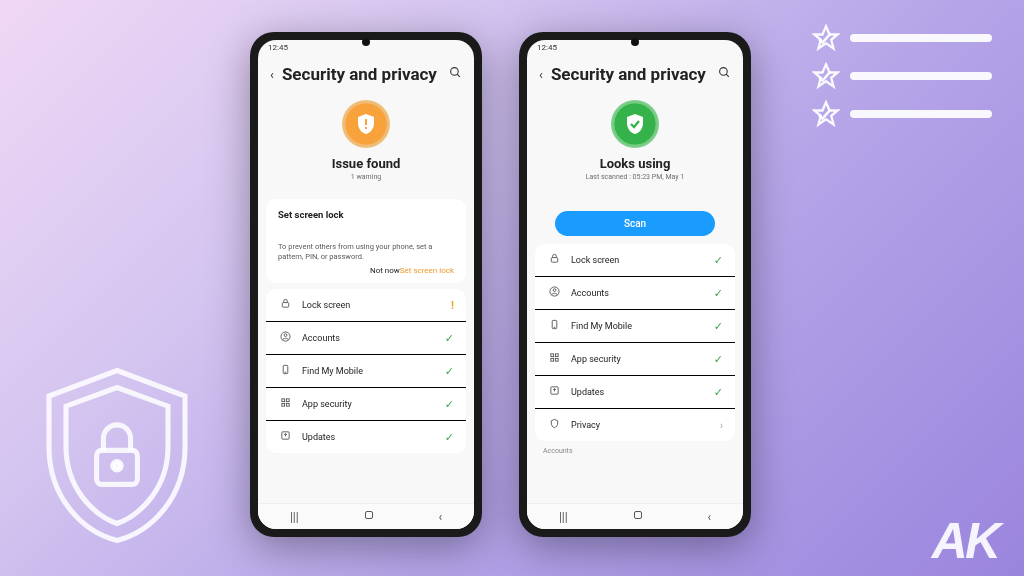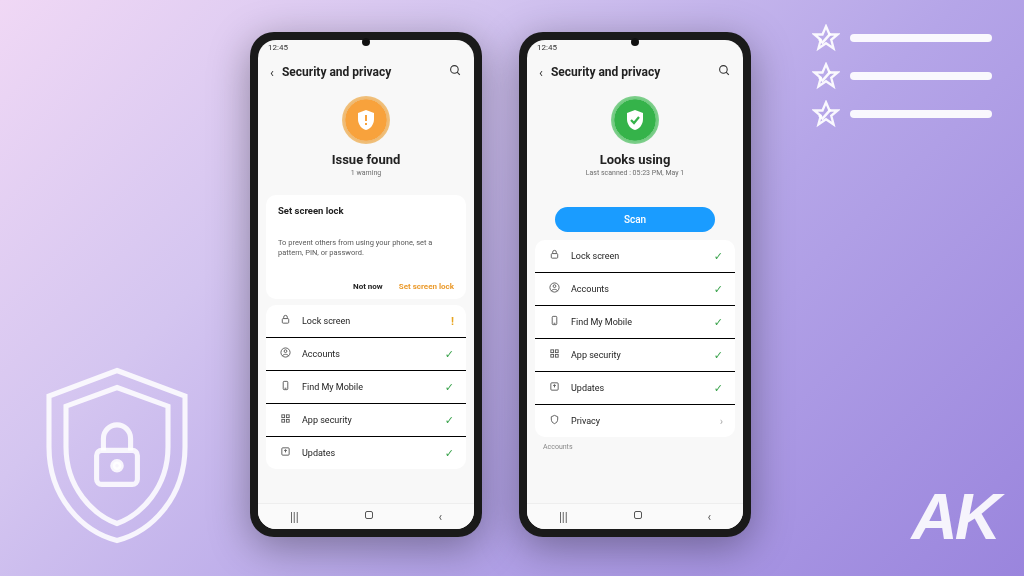--- a/index.html
+++ b/index.html
@@ -54,21 +54,21 @@
     color: #333;
   }
 
   .header {
     display: flex;
     align-items: center;
     padding: 6px 12px 10px;
     gap: 8px;
   }
   .header .back { font-size: 13px; color:#333; }
-  .header .title { font-weight: 700; font-size: 12px; flex: 1; }
+  .header .title { font-weight: 700; font-size: 17px; flex: 1; }
   .header .search { font-size: 12px; }
 
   .status-panel {
     text-align: center;
     padding: 6px 10px 10px;
   }
   .big-icon {
     width: 48px; height: 48px;
     border-radius: 50%;
     margin: 0 auto 8px;
@@ -94,21 +94,21 @@
   }
 
   .card {
     background:#fff;
     margin:8px 8px 6px;
     border-radius:10px;
     padding:10px 12px 8px;
   }
   .card .ctitle { font-weight:700; font-size:9.5px; margin-bottom:3px; }
   .card .cdesc { font-size:7.5px; color:#5a5a5a; line-height:1.35;margin-top:22px; }
-  .card .actions { display:flex; justify-content:flex-end; gap:16px; margin-top:24px; font-size:8px; font-weight:700; }
+  .card .actions { display:flex; justify-content:flex-end; margin-top:4px; font-size:8px; font-weight:400; }
   .card .actions .primary { color:#eb9b2d; }
 
   .list { margin:4px 8px 0; background:#fff; border-radius:10px; overflow:hidden; }
   .row {
     display:flex;
     align-items:center;
     padding:9px 12px;
     border-bottom:1px solid #000000;
     gap:10px;
     font-size:9px;
@@ -151,24 +151,24 @@
     width:180px;
     color:rgba(255,255,255,0.92);
   }
   .star-line { display:flex; align-items:center; gap:10px; margin-bottom:10px; }
   .star-line .bar { flex:1; height:8px; background:currentColor; border-radius:4px; }
   .star-svg { width:28px; height:28px; }
 
   
   .ak-logo {
     position:absolute;
-    right:26px; bottom:22px;
+    right:26px; bottom:6px;
     font-weight:900;
     font-style:italic;
-    font-size:64px;
+    font-size:50px;
     color:rgba(255,255,255,0.9);
     letter-spacing:-3px;
     font-family: Arial Black, Arial, sans-serif;
     text-align: right;
   }
 </style>
 </head>
 <body>
 
 <div class="deco-stars">

